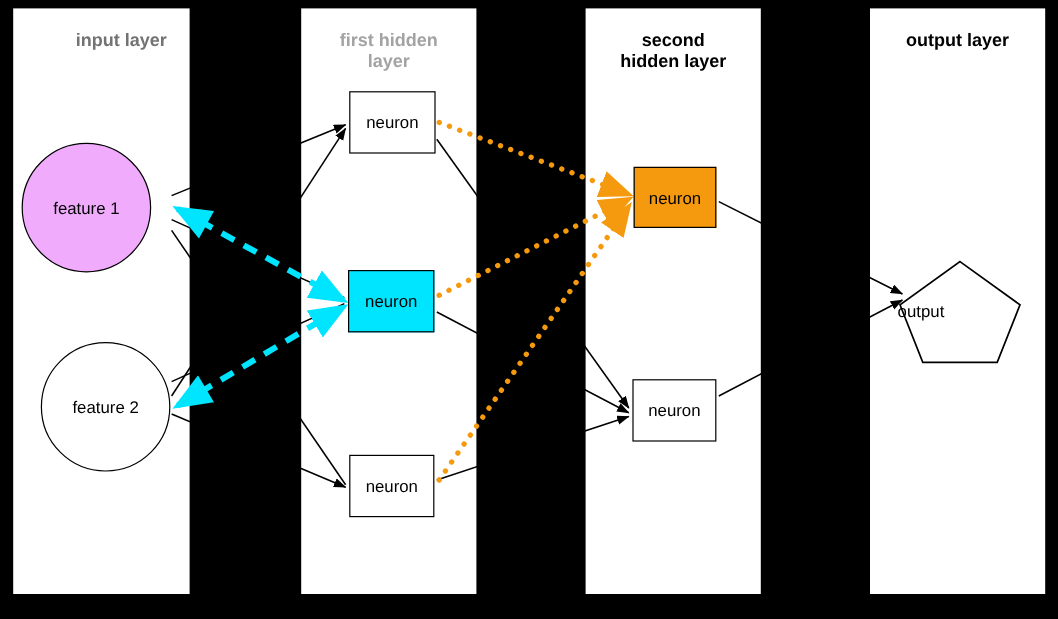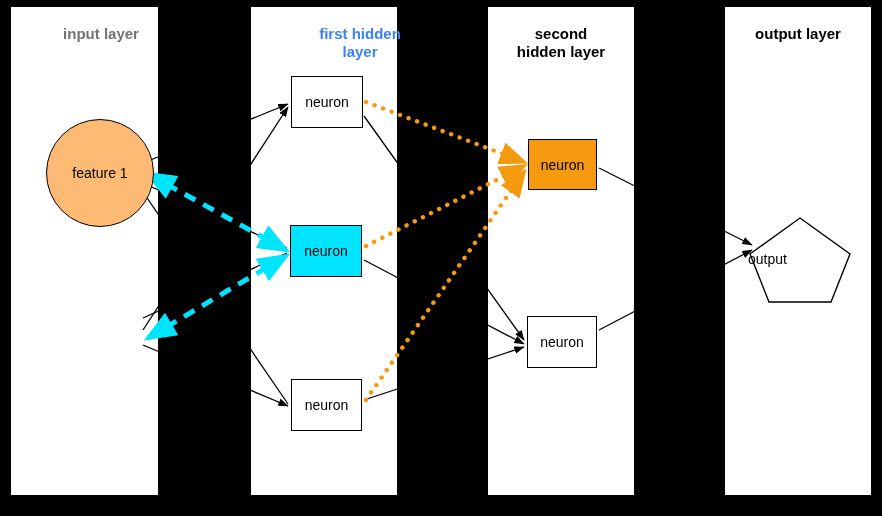--- a/index.html
+++ b/index.html
@@ -68,21 +68,21 @@
 <body>
 
 <div id="stage" style="width: 882px; height: 516px; background: rgb(0, 0, 0);">
 
   <div class="panel" id="panel-0" style="left: 11px; top: 7px; width: 147px; height: 488px; background: rgb(255, 255, 255);"></div>
   <div class="panel" id="panel-1" style="left: 251px; top: 7px; width: 146px; height: 488px; background: rgb(255, 255, 255);"></div>
   <div class="panel" id="panel-2" style="left: 488px; top: 7px; width: 146px; height: 488px; background: rgb(255, 255, 255);"></div>
   <div class="panel" id="panel-3" style="left: 725px; top: 7px; width: 146px; height: 488px; background: rgb(255, 255, 255);"></div>
 
   <div class="panel-title" id="title-0" style="left: 11px; top: 25px; width: 124px; color: #737373; margin-left: 28px;">input layer</div>
-  <div class="panel-title" id="title-1" style="left: 251px; top: 25px; width: 146px; color: #3b82f6; padding-left: 36px;">first hidden
+  <div class="panel-title" id="title-1" style="left: 251px; top: 25px; width: 146px; color: #a3a3a3;">first hidden
 layer</div>
   <div class="panel-title" id="title-2" style="left: 488px; top: 25px; width: 146px; color: rgb(0, 0, 0);">second
 hidden layer</div>
   <div class="panel-title" id="title-3" style="left: 725px; top: 25px; width: 146px; color: rgb(0, 0, 0);">output layer</div>
 
   <svg id="wires" viewBox="0 0 882 516">
     <defs>
       <marker id="arrow-black" markerWidth="9" markerHeight="9" refX="7.5" refY="3" orient="auto" markerUnits="strokeWidth">
         <path d="M0,0 L0,6 L8,3 z" fill="#000000"></path>
       </marker>
@@ -113,22 +113,25 @@
         <path d="M 366 102 L 524 162" fill="none" stroke="#f59a0e" stroke-width="4.4" stroke-dasharray="0.1 9" stroke-linecap="round" marker-end="url(#arrow-orange)"></path>
         <path d="M 366 246 L 524 166" fill="none" stroke="#f59a0e" stroke-width="4.4" stroke-dasharray="0.1 9" stroke-linecap="round" marker-end="url(#arrow-orange)"></path>
         <path d="M 366 400 L 524 172" fill="none" stroke="#f59a0e" stroke-width="4.4" stroke-dasharray="0.1 9" stroke-linecap="round" marker-end="url(#arrow-orange)"></path>
       </g>
     <g id="g-cyan">
         <path d="M 148 174 L 286 250" fill="none" stroke="#00e5ff" stroke-width="5" stroke-dasharray="12 9" stroke-linecap="butt" marker-end="url(#arrow-cyan-end)" marker-start="url(#arrow-cyan-start)"></path>
         <path d="M 148 338 L 286 256" fill="none" stroke="#00e5ff" stroke-width="5" stroke-dasharray="12 9" stroke-linecap="butt" marker-end="url(#arrow-cyan-end)" marker-start="url(#arrow-cyan-start)"></path>
       </g>
   </svg>
 
-  <div class="node node-circle" id="node-0" style="left: 46px; top: 119px; width: 108px; height: 108px; background: #fdba74;">
+  <div class="node node-circle" id="node-0" style="left: 18px; top: 119px; width: 108px; height: 108px; background: #f0abfc;">
     <span>feature 1</span>
+  </div>
+  <div class="node node-circle" id="node-1" style="left: 34px; top: 285px; width: 108px; height: 108px; background: rgb(255, 255, 255);">
+    <span>feature 2</span>
   </div>
   <div class="node node-box" id="node-2" style="left: 291px; top: 76px; width: 72px; height: 52px; background: rgb(255, 255, 255);">
     <span>neuron</span>
   </div>
   <div class="node node-box" id="node-3" style="left: 290px; top: 225px; width: 72px; height: 52px; background: rgb(0, 229, 255);">
     <span>neuron</span>
   </div>
   <div class="node node-box" id="node-4" style="left: 291px; top: 379px; width: 71px; height: 52px; background: rgb(255, 255, 255);">
     <span>neuron</span>
   </div>

